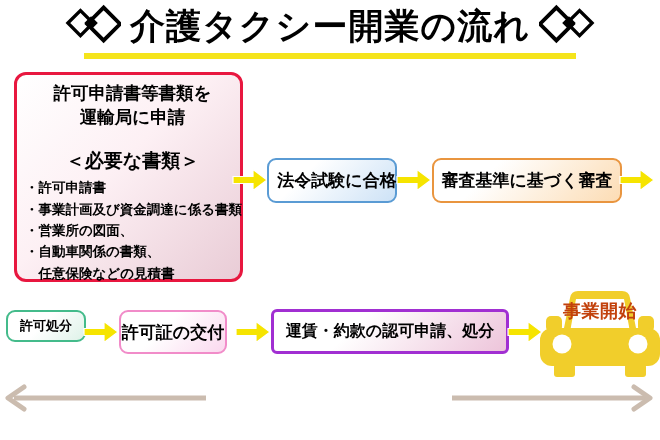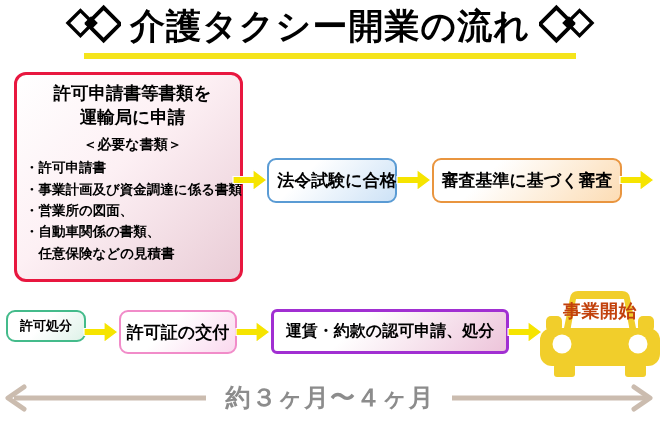--- a/index.html
+++ b/index.html
@@ -32,37 +32,37 @@
     left:432px;top:158px;width:190px;height:45px;font-size:17px;
     border:2.5px solid #e9953f;
     background:linear-gradient(135deg,#ffffff 0%,#ffffff 30%,#fcdcb4 100%);
   }
   .step-permit{
     left:6px;top:310px;width:80px;height:32px;font-size:13px;
     border:2.5px solid #44bb8b;
     background:linear-gradient(135deg,#ffffff 0%,#ffffff 45%,#def2e8 100%);
   }
   .step-license{
-    left:119px;top:310px;width:118px;height:44px;font-size:17px;
+    left:119px;top:310px;width:108px;height:44px;font-size:17px;
     border:2.5px solid #f18cc9;
     background:linear-gradient(135deg,#ffffff 0%,#ffffff 40%,#fad8ee 100%);
   }
   .step-fare{
     left:271px;top:309px;width:238px;height:45px;font-size:16px;border-radius:6px;
     border:3px solid #a12fd2;
     background:linear-gradient(135deg,#ffffff 0%,#ffffff 35%,#edc4da 100%);
   }
   
   .application-box{
     position:absolute;left:14px;top:72px;width:229px;height:210px;box-sizing:border-box;
     border:3.5px solid #e8173f;border-radius:12px;padding:7px 0 4px 8px;
     background:linear-gradient(135deg,#ffffff 0%,#fdf0f4 45%,#e9ccd6 100%);
   }
   .app-heading{text-align:center;font-weight:bold;font-size:17.5px;line-height:1.35;}
-  .app-subheading{text-align:center;font-weight:bold;font-size:14px;margin-top:7px;}
+  .app-subheading{text-align:center;font-weight:bold;font-size:19px;margin-top:19px;}
   .doc-list{margin-top:3px;font-weight:bold;font-size:13.5px;line-height:1.58;white-space:nowrap;}
   
   .flow-arrow{position:absolute;width:36px;height:26px;}
   
   .taxi-wrap{position:absolute;left:537px;top:286px;width:126px;height:92px;}
   .start-label{
     position:absolute;left:556px;top:299px;width:88px;text-align:center;
     font-size:18px;font-weight:bold;color:#c2410c;letter-spacing:0.5px;z-index:3;white-space:nowrap;
   }
   
@@ -164,15 +164,14 @@
     </svg>
   </div>
   <div class="start-label">事業開始</div>
 
   <svg class="timeline-svg" viewBox="0 0 660 32">
     <line x1="14" y1="16" x2="206" y2="16" stroke="#cbbcaf" stroke-width="5"></line>
     <polyline points="24,5 8,16 24,27" fill="none" stroke="#cbbcaf" stroke-width="5" stroke-linecap="round" stroke-linejoin="round"></polyline>
     <line x1="452" y1="16" x2="646" y2="16" stroke="#cbbcaf" stroke-width="5"></line>
     <polyline points="634,5 650,16 634,27" fill="none" stroke="#cbbcaf" stroke-width="5" stroke-linecap="round" stroke-linejoin="round"></polyline>
   </svg>
-  <div class="duration-label">約３ヶ月〜４ヶ月</div>
 
 </div>
 
 </body></html>

